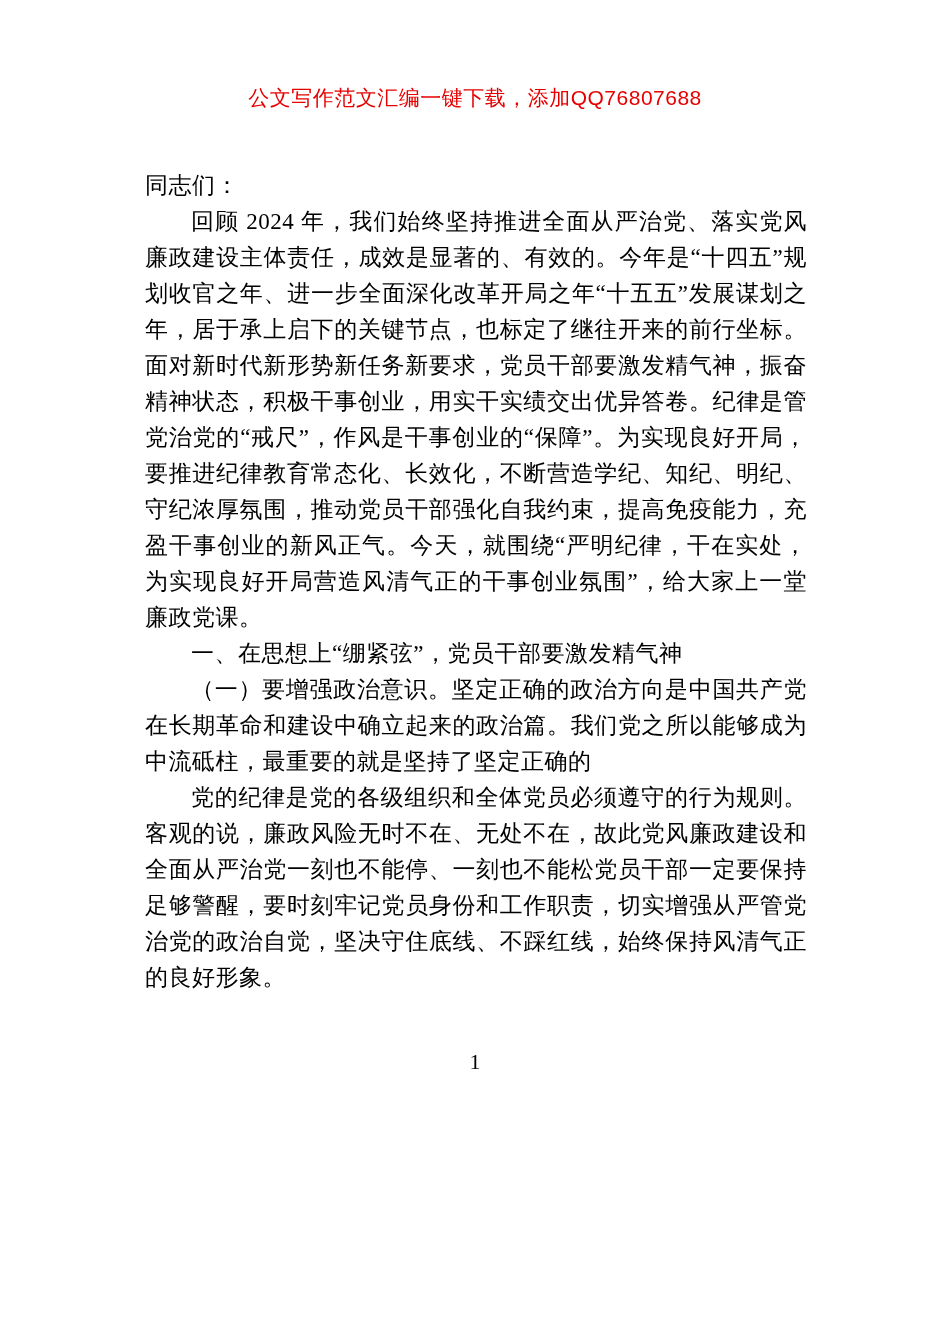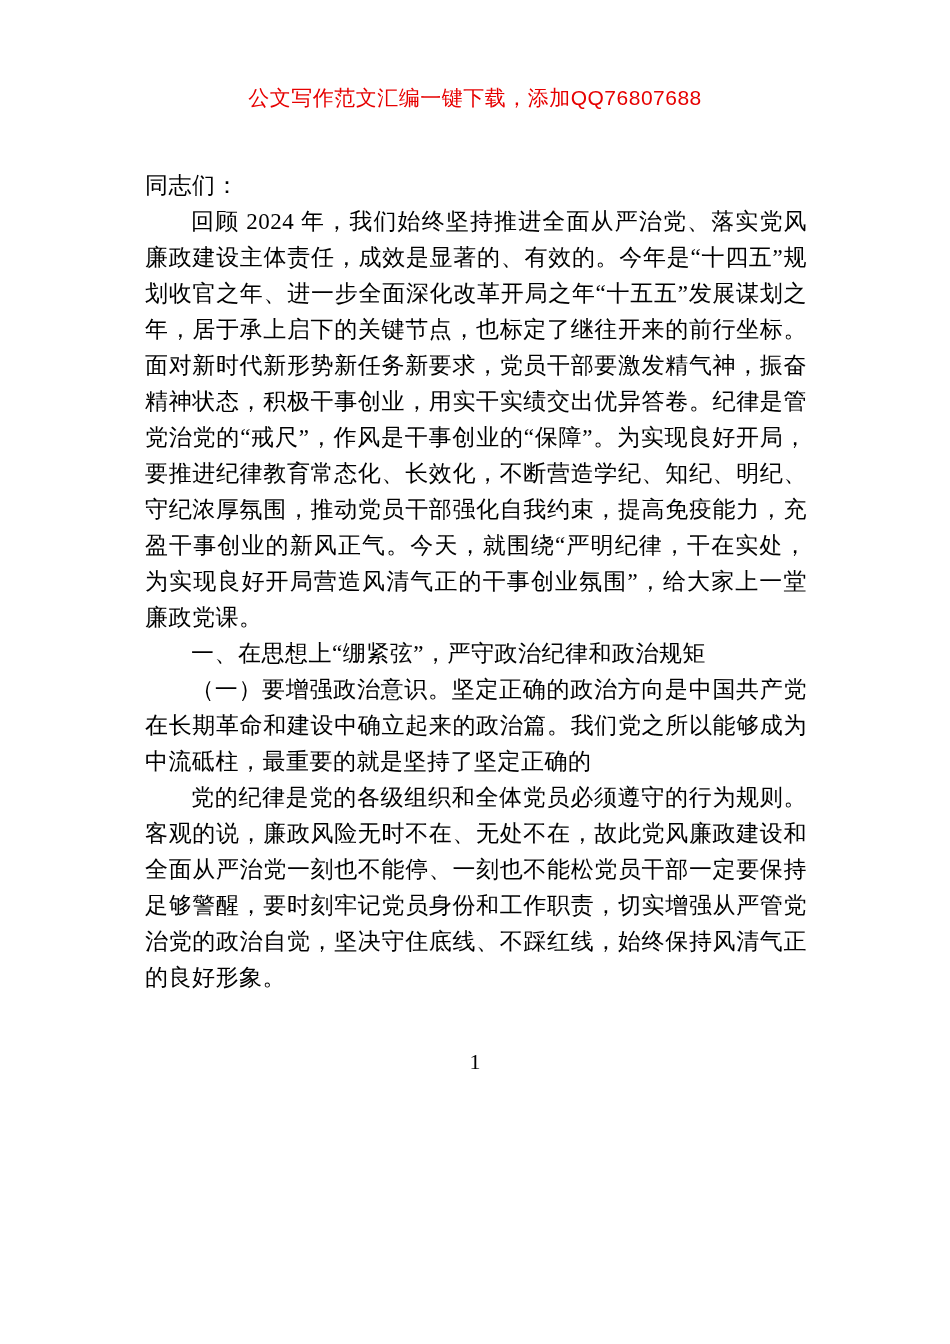--- a/index.html
+++ b/index.html
@@ -70,20 +70,20 @@
 <div class="page">
 
   <div class="notice">公文写作范文汇编一键下载，添加QQ76807688</div>
 
   <h1 class="title">
   </h1>
 
   <div class="content">
     <p>同志们：</p>
     <p class="indent">回顾 2024 年，我们始终坚持推进全面从严治党、落实党风廉政建设主体责任，成效是显著的、有效的。今年是“十四五”规划收官之年、进一步全面深化改革开局之年“十五五”发展谋划之年，居于承上启下的关键节点，也标定了继往开来的前行坐标。面对新时代新形势新任务新要求，党员干部要激发精气神，振奋精神状态，积极干事创业，用实干实绩交出优异答卷。纪律是管党治党的“戒尺”，作风是干事创业的“保障”。为实现良好开局，要推进纪律教育常态化、长效化，不断营造学纪、知纪、明纪、守纪浓厚氛围，推动党员干部强化自我约束，提高免疫能力，充盈干事创业的新风正气。今天，就围绕“严明纪律，干在实处，为实现良好开局营造风清气正的干事创业氛围”，给大家上一堂廉政党课。</p>
-    <p class="indent">一、在思想上“绷紧弦”，严守政治纪律和政治规矩</p>
+    <p class="indent">一、在思想上“绷紧弦”，党员干部要激发精气神</p>
     <p class="indent">（一）要增强政治意识。坚定正确的政治方向是中国共产党在长期革命和建设中确立起来的政治篇。我们党之所以能够成为中流砥柱，最重要的就是坚持了坚定正确的</p>
     <p class="indent">党的纪律是党的各级组织和全体党员必须遵守的行为规则。客观的说，廉政风险无时不在、无处不在，故此党风廉政建设和全面从严治党一刻也不能停、一刻也不能松党员干部一定要保持足够警醒，要时刻牢记党员身份和工作职责，切实增强从严管党治党的政治自觉，坚决守住底线、不踩红线，始终保持风清气正的良好形象。</p>
   </div>
 
   <div class="page-number">1</div>
 
 </div>
 
 </body></html>

